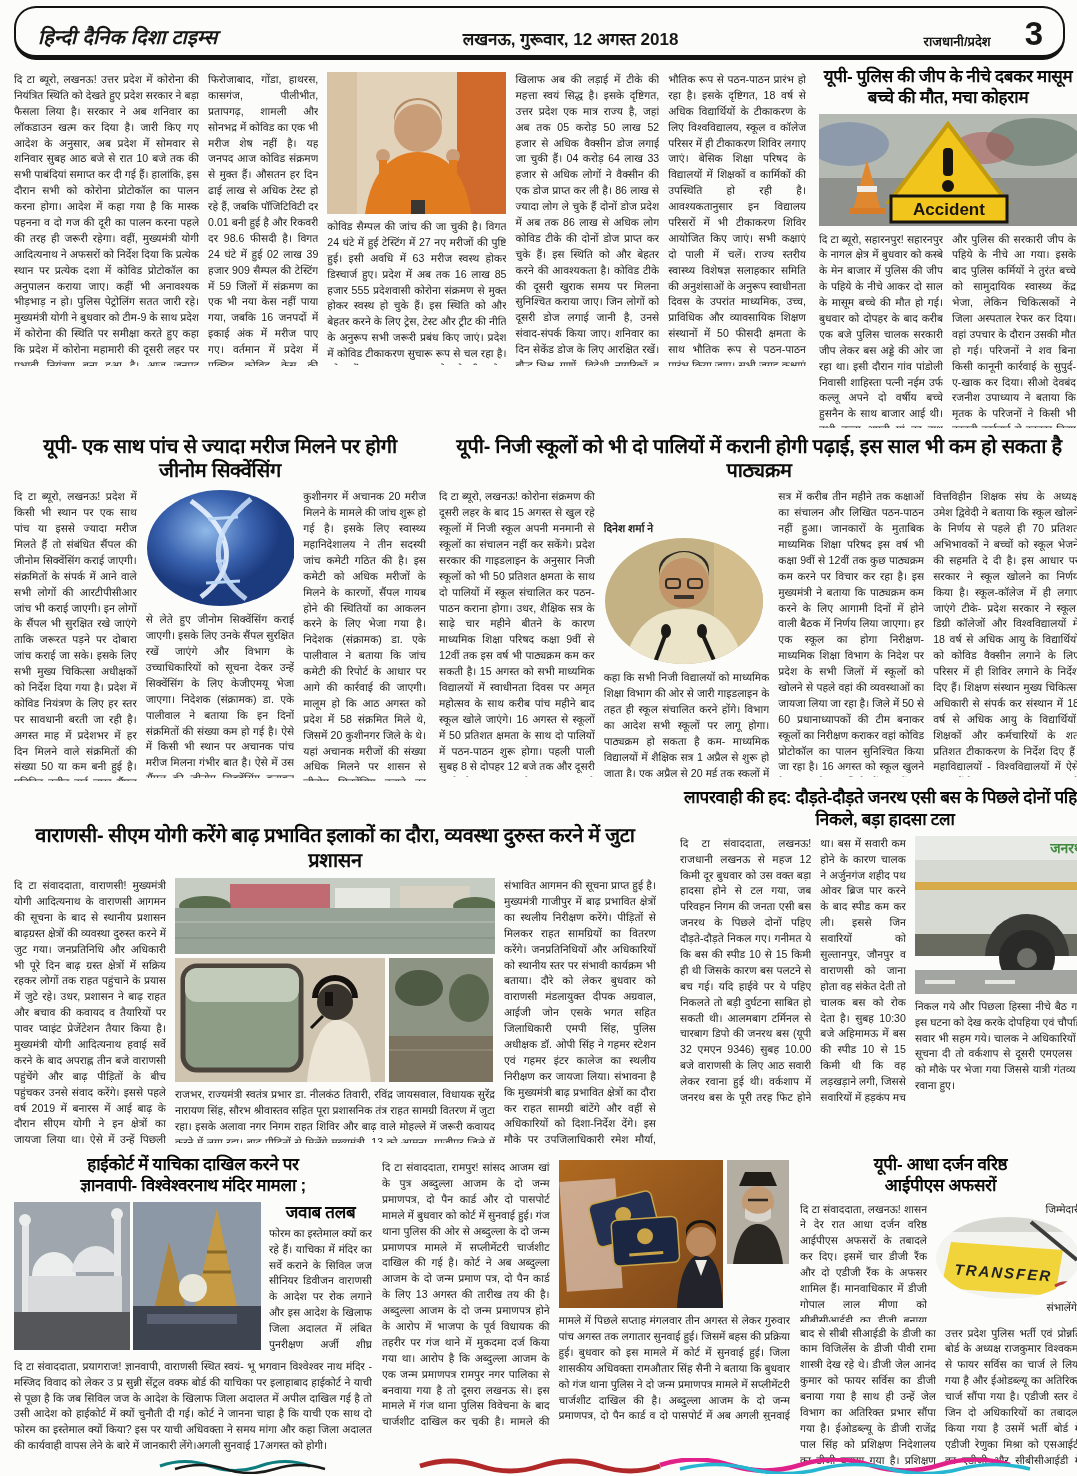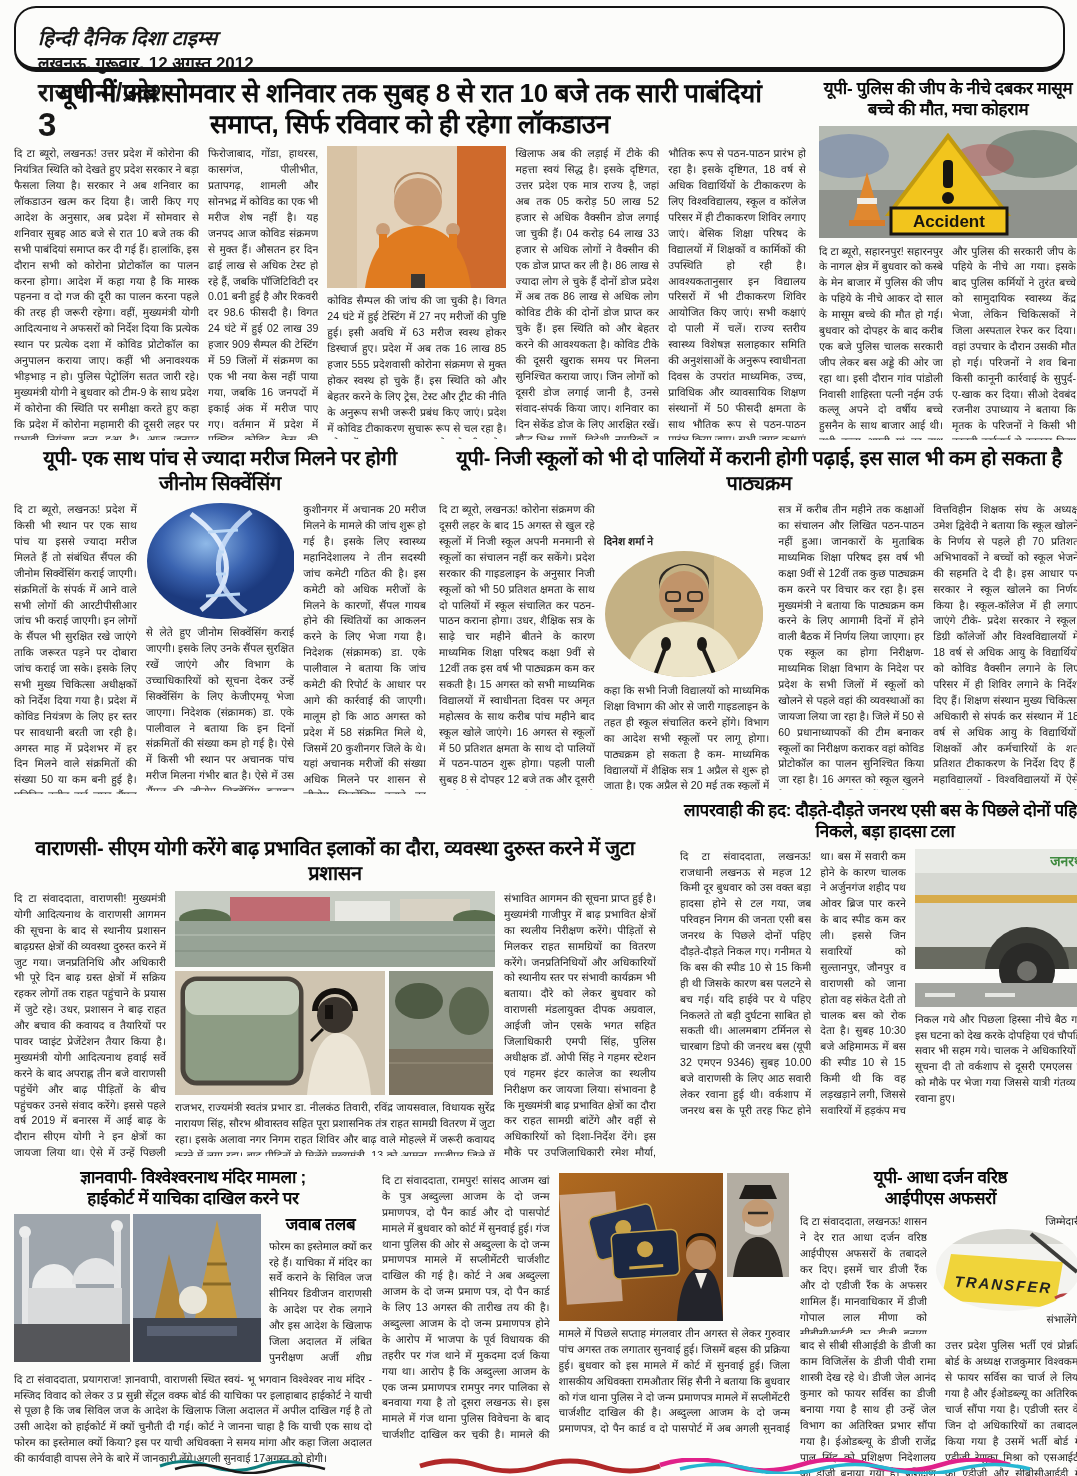--- a/index.html
+++ b/index.html
@@ -1,24 +1,24 @@
 <!DOCTYPE html>
 <html lang="hi"><head>
 <meta charset="utf-8">
 <style>
   html,body{margin:0;padding:0;background:#e7e6e2;}
   .page{width:1077px;height:1476px;background:#fcfcfa;position:relative;margin:0 auto;
         font-family:"Liberation Sans","DejaVu Sans",sans-serif;color:#181818;
         box-sizing:border-box;padding:6px 12px 0 14px;overflow:hidden;}
   
   .masthead{border:2px solid #141414;border-bottom-width:5px;border-radius:22px;
-            display:flex;align-items:flex-start;padding:16px 20px 5px 22px;height:38px;flex-direction:column;}
+            display:flex;align-items:flex-end;padding:4px 20px 5px 22px;height:38px;}
   .mh-name{font-size:20px;font-weight:bold;font-style:italic;letter-spacing:.2px;}
   .mh-date{flex:1;text-align:center;font-size:17px;font-weight:bold;}
-  .mh-section{font-size:25px;font-weight:bold;margin-right:34px;}
+  .mh-section{font-size:13px;font-weight:bold;margin-right:34px;}
   .mh-page{font-size:33px;font-weight:900;line-height:1;}
   
   .row{display:flex;margin-top:6px;}
   h1,h2,h3{margin:0;color:#0c0c0c;font-weight:900;text-align:center;letter-spacing:-.3px;}
   .h-main{font-size:26px;line-height:1.2;}
   .h-med{font-size:20px;line-height:1.22;}
   .h-sm{font-size:17px;line-height:1.25;}
   .body-txt{font-size:10.6px;line-height:1.5;text-align:justify;color:#1c1c1c;}
   .cols{display:flex;gap:9px;}
   .col{overflow:hidden;}
@@ -38,28 +38,27 @@
   .frag{font-size:10.6px;}
   .tz{display:flex;flex-direction:column;align-items:flex-end;}
 </style>
 </head>
 <body>
 
 <div class="page">
 
   <div class="masthead">
     <span class="mh-name">हिन्दी दैनिक दिशा टाइम्स</span>
-    <span class="mh-date">लखनऊ, गुरूवार, 12 अगस्त 2012</span>
+    <span class="mh-date">लखनऊ, गुरूवार, 12 अगस्त 2018</span>
     <span class="mh-section">राजधानी/प्रदेश</span>
     <span class="mh-page">3</span>
   </div>
 
   <div class="row">
     <div class="art-lockdown">
-      <h1 class="h-main" style="padding:0 30px;">यूपी में अब सोमवार से शनिवार तक सुबह 8 से रात 10 बजे तक सारी पाबंदियां समाप्त, सिर्फ रविवार को ही रहेगा लॉकडाउन</h1>
       <div class="cols" style="height:294px;margin-top:6px;">
         <div class="col body-txt" style="width:188px;">दि टा ब्यूरो, लखनऊ! उत्तर प्रदेश में कोरोना की नियंत्रित स्थिति को देखते हुए प्रदेश सरकार ने बड़ा फैसला लिया है। सरकार ने अब शनिवार का लॉकडाउन खत्म कर दिया है। जारी किए गए आदेश के अनुसार, अब प्रदेश में सोमवार से शनिवार सुबह आठ बजे से रात 10 बजे तक की सभी पाबंदियां समाप्त कर दी गई हैं। हालांकि, इस दौरान सभी को कोरोना प्रोटोकॉल का पालन करना होगा। आदेश में कहा गया है कि मास्क पहनना व दो गज की दूरी का पालन करना पहले की तरह ही जरूरी रहेगा। वहीं, मुख्यमंत्री योगी आदित्यनाथ ने अफसरों को निर्देश दिया कि प्रत्येक स्थान पर प्रत्येक दशा में कोविड प्रोटोकॉल का अनुपालन कराया जाए। कहीं भी अनावश्यक भीड़भाड़ न हो। पुलिस पेट्रोलिंग सतत जारी रहे। मुख्यमंत्री योगी ने बुधवार को टीम-9 के साथ प्रदेश में कोरोना की स्थिति पर समीक्षा करते हुए कहा कि प्रदेश में कोरोना महामारी की दूसरी लहर पर प्रभावी नियंत्रण बना हुआ है। आज जनपद अलीगढ़, अमेठी, चित्रकूट, एटा,</div>
         <div class="col body-txt" style="width:112px;">फिरोजाबाद, गोंडा, हाथरस, कासगंज, पीलीभीत, प्रतापगढ़, शामली और सोनभद्र में कोविड का एक भी मरीज शेष नहीं है। यह जनपद आज कोविड संक्रमण से मुक्त हैं। औसतन हर दिन ढाई लाख से अधिक टेस्ट हो रहे हैं, जबकि पॉजिटिविटी दर 0.01 बनी हुई है और रिकवरी दर 98.6 फीसदी है। विगत 24 घंटे में हुई 02 लाख 39 हजार 909 सैम्पल की टेस्टिंग में 59 जिलों में संक्रमण का एक भी नया केस नहीं पाया गया, जबकि 16 जनपदों में इकाई अंक में मरीज पाए गए। वर्तमान में प्रदेश में एक्टिव कोविड केस की संख्या 505 रह गई है। यह अतिरिक्त सतर्कता और सावधानी बरतने का समय है। थोड़ी सी लापरवाही बड़ी समस्या का कारक बन सकती है। ट्रेसिंग, टेस्टिंग और त्वरित ट्रीटमेंट के मंत्र से अच्छे परिणाम मिल रहे है। अब तक 6 करोड़ 81 लाख 37 हजार 752</div>
         <div class="col" style="width:182px;">
           <svg class="photo" width="182" height="142" viewBox="0 0 182 142">
             <rect width="182" height="142" fill="#e3d2ba"></rect>
             <rect x="130" width="52" height="142" fill="#cf6a2c"></rect>
             <rect x="0" width="30" height="142" fill="#d8c3a5"></rect>
             <path d="M38,142 C44,96 68,80 91,80 C114,80 138,96 144,142 Z" fill="#e07b20"></path>
             <circle cx="91" cy="56" r="24" fill="#c99d77"></circle>
@@ -226,22 +225,22 @@
             <text x="168" y="17" text-anchor="end" font-size="14" font-weight="bold" fill="#3f8a3f">जनरथ</text>
           </svg>
           <div class="body-txt cap-gap" style="height:100px;overflow:hidden;">निकल गये और पिछला हिस्सा नीचे बैठ गया। इस घटना को देख करके दोपहिया एवं चौपहिया सवार भी सहम गये। चालक ने अधिकारियों को सूचना दी तो वर्कशाप से दूसरी एमएलस बस को मौके पर भेजा गया जिससे यात्री गंतव्य को रवाना हुए।</div>
         </div>
       </div>
     </div>
   </div>
 
   <div class="row">
     <div class="art-gyanvapi">
+      <h2 class="h-sm">हाईकोर्ट में याचिका दाखिल करने पर</h2>
       <h2 class="h-sm">ज्ञानवापी- विश्वेश्वरनाथ मंदिर मामला ;</h2>
-      <h2 class="h-sm">हाईकोर्ट में याचिका दाखिल करने पर</h2>
       <div style="display:flex;gap:8px;margin-top:5px;">
         <div style="display:flex;gap:3px;">
           <svg class="photo" width="116" height="148" viewBox="0 0 116 148">
             <rect width="116" height="148" fill="#9fa6ad"></rect>
             <rect x="8" y="20" width="7" height="90" fill="#e5e6e7"></rect>
             <rect x="100" y="14" width="7" height="96" fill="#e5e6e7"></rect>
             <circle cx="11" cy="18" r="6" fill="#eceded"></circle>
             <circle cx="103" cy="12" r="6" fill="#eceded"></circle>
             <path d="M18,74 a22,24 0 0 1 44,0 Z" fill="#eceded"></path>
             <path d="M58,70 a24,26 0 0 1 48,0 Z" fill="#e4e5e6"></path>

